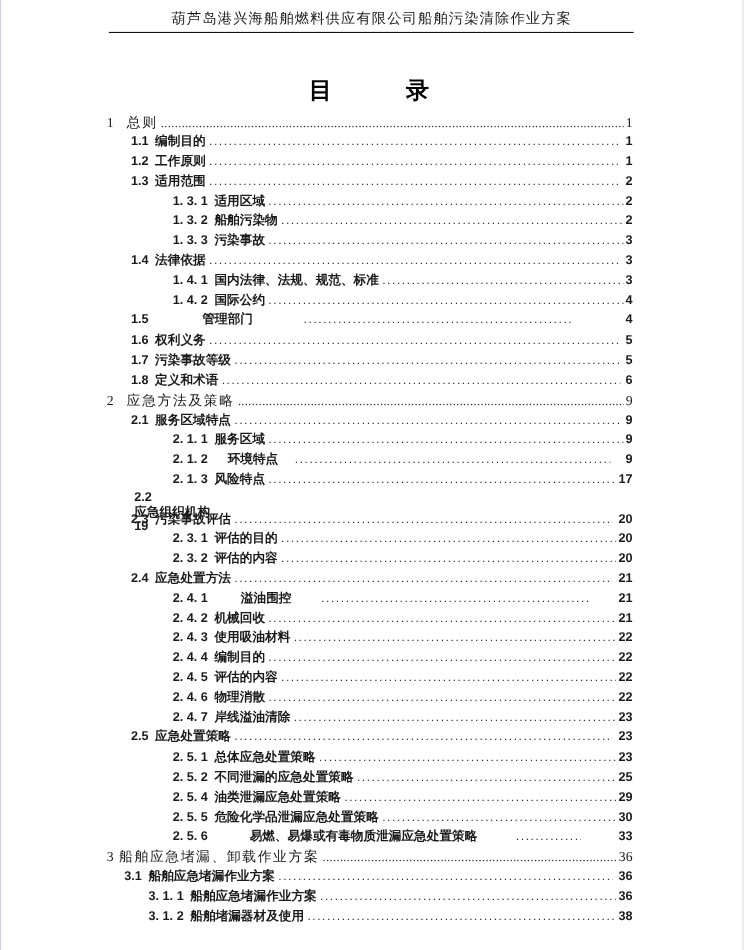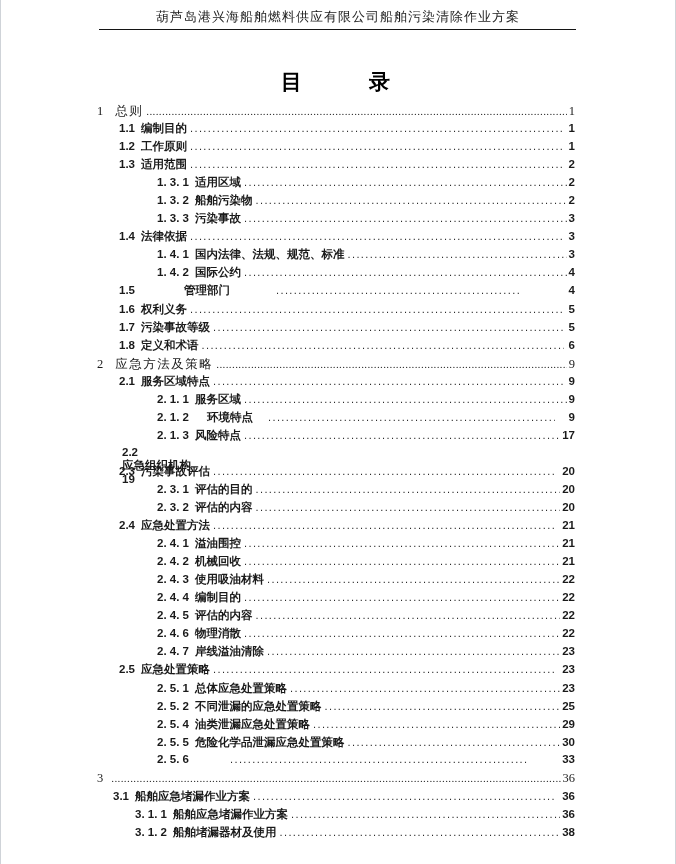--- a/index.html
+++ b/index.html
@@ -255,21 +255,21 @@
     <span class="page-num">20</span>
   </div>
 
   <div class="toc-row l2" style="padding-left: 23px;">
     <span class="num">2.4</span>
     <span class="entry-title">应急处置方法</span>
     <span class="dot-leader">....................................................................................................................................................................................................................................................................</span>
     <span class="page-num">21</span>
   </div>
 
-  <div class="toc-row l3" style="padding-left: 61px;">
+  <div class="toc-row l3" style="padding-left: 61px; gap: 24px;">
     <span class="num">2. 4. 1</span>
     <span class="entry-title">溢油围控</span>
     <span class="dot-leader">....................................................................................................................................................................................................................................................................</span>
     <span class="page-num">21</span>
   </div>
 
   <div class="toc-row l3" style="padding-left: 61px;">
     <span class="num">2. 4. 2</span>
     <span class="entry-title">机械回收</span>
     <span class="dot-leader">....................................................................................................................................................................................................................................................................</span>
@@ -341,26 +341,28 @@
 
   <div class="toc-row l3" style="padding-left: 61px;">
     <span class="num">2. 5. 5</span>
     <span class="entry-title">危险化学品泄漏应急处置策略</span>
     <span class="dot-leader">....................................................................................................................................................................................................................................................................</span>
     <span class="page-num">30</span>
   </div>
 
   <div class="toc-row l3" style="padding-left: 61px; gap: 32px;">
     <span class="num">2. 5. 6</span>
+    <span class="entry-title">易燃、易爆或有毒物质泄漏应急处置策略</span>
     <span class="dot-leader">....................................................................................................................................................................................................................................................................</span>
     <span class="page-num">33</span>
   </div>
 
   <div class="toc-row l1 tight" style="padding-left: 1px;">
     <span class="num">3</span>
+    <span class="entry-title">船舶应急堵漏、卸载作业方案</span>
     <span class="dot-leader">....................................................................................................................................................................................................................................................................</span>
     <span class="page-num">36</span>
   </div>
 
   <div class="toc-row l2" style="padding-left: 17px;">
     <span class="num">3.1</span>
     <span class="entry-title">船舶应急堵漏作业方案</span>
     <span class="dot-leader">....................................................................................................................................................................................................................................................................</span>
     <span class="page-num">36</span>
   </div>

